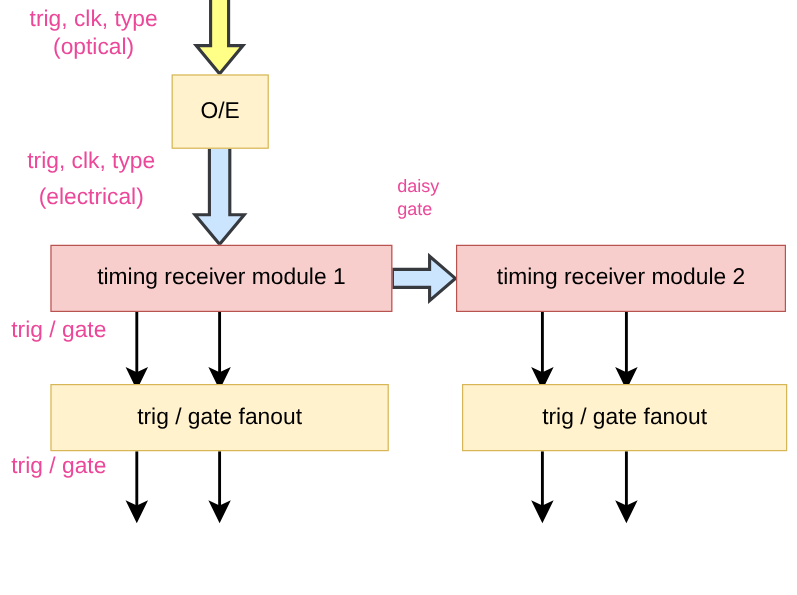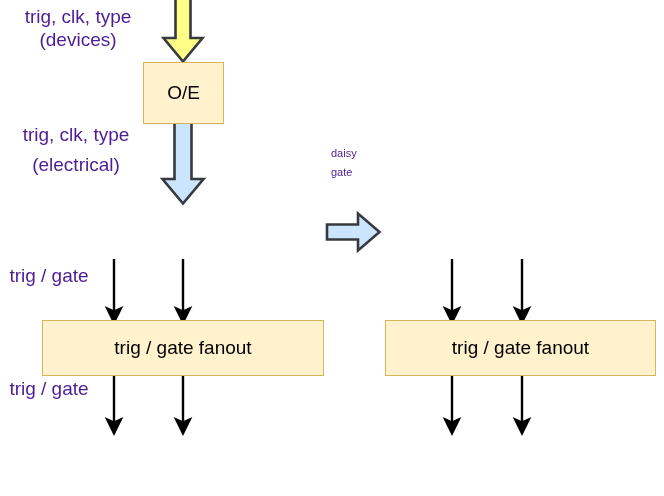--- a/index.html
+++ b/index.html
@@ -40,26 +40,26 @@
     border: 1.6px solid #b85450;
   }
   .box-yellow {
     background: #fff2cc;
     border: 1.6px solid #d6b656;
     text-align: center;
   }
   .free-label {
     position: absolute;
     font-size: 19px;
-    color: #4c1d95;
+    color: #ec4899;
     line-height: 1.18;
     white-space: pre;
   }
   .free-label.center { text-align: center; }
-  .free-label.small { font-size: 11px; line-height: 1.25; }
+  .free-label.small { font-size: 15px; line-height: 1.25; }
 </style>
 </head>
 <body>
 
 <div id="diagram-root">
 
   <svg id="diagram-svg" viewBox="0 0 664 496">
     <defs>
       <marker id="arrowhead" markerWidth="9" markerHeight="9" refX="4.2" refY="4.5" orient="auto" markerUnits="strokeWidth">
         <path d="M 0.4 0.6 L 8.4 4.5 L 0.4 8.4 L 2.2 4.5 Z" fill="#000000"></path>
@@ -96,32 +96,38 @@
     <g>
       <line x1="452" y1="376" x2="452" y2="426" stroke="#000000" stroke-width="2.4" marker-end="url(#arrowhead)"></line>
       <line x1="522" y1="376" x2="522" y2="426" stroke="#000000" stroke-width="2.4" marker-end="url(#arrowhead)"></line>
     </g>
   </svg>
 
   <div class="box box-yellow" style="left:143px; top:62px; width:81px; height:62px;">
     <span>O/E</span>
   </div>
 
+  <div class="box box-pink" style="left:42px; top:204px; width:285px; height:56px;">
+    <span>timing receiver module 1</span>
+  </div>
 
+  <div class="box box-pink" style="left:380px; top:204px; width:275px; height:56px;">
+    <span>timing receiver module 2</span>
+  </div>
 
   <div class="box box-yellow" style="left:42px; top:320px; width:282px; height:56px;">
     <span>trig / gate fanout</span>
   </div>
 
   <div class="box box-yellow" style="left:385px; top:320px; width:271px; height:56px;">
     <span>trig / gate fanout</span>
   </div>
 
   <div class="free-label center" style="left:8px; top:6px; width:140px;">trig, clk, type</div>
-  <div class="free-label center" style="left:8px; top:29px; width:140px;">(devices)</div>
+  <div class="free-label center" style="left:8px; top:29px; width:140px;">(optical)</div>
 
   <div class="free-label center" style="left:6px; top:124px; width:140px;">trig, clk, type</div>
   <div class="free-label center" style="left:6px; top:154px; width:140px;">(electrical)</div>
 
   <div class="free-label small" style="left:331px; top:147px;">daisy</div>
   <div class="free-label small" style="left:331px; top:166px;">gate</div>
 
   <div class="free-label center" style="left:2px; top:265px; width:94px;">trig / gate</div>
 
   <div class="free-label center" style="left:2px; top:378px; width:94px;">trig / gate</div>

